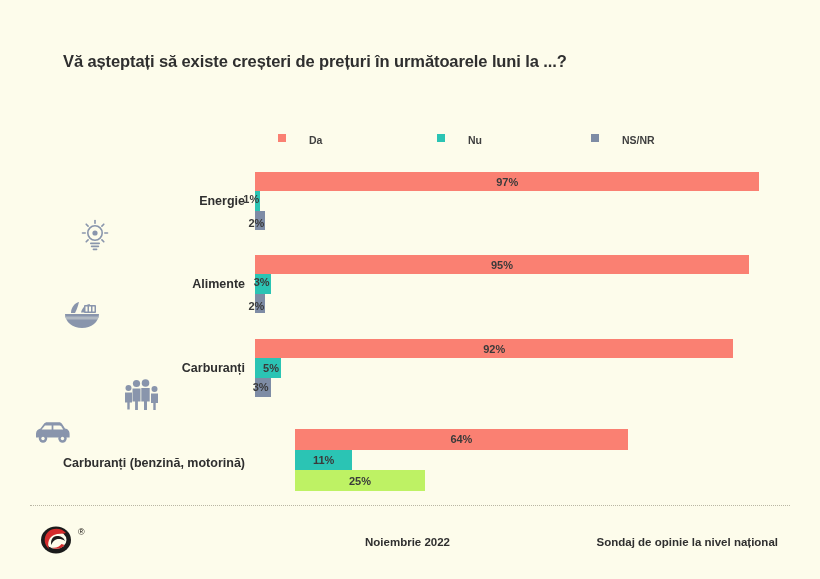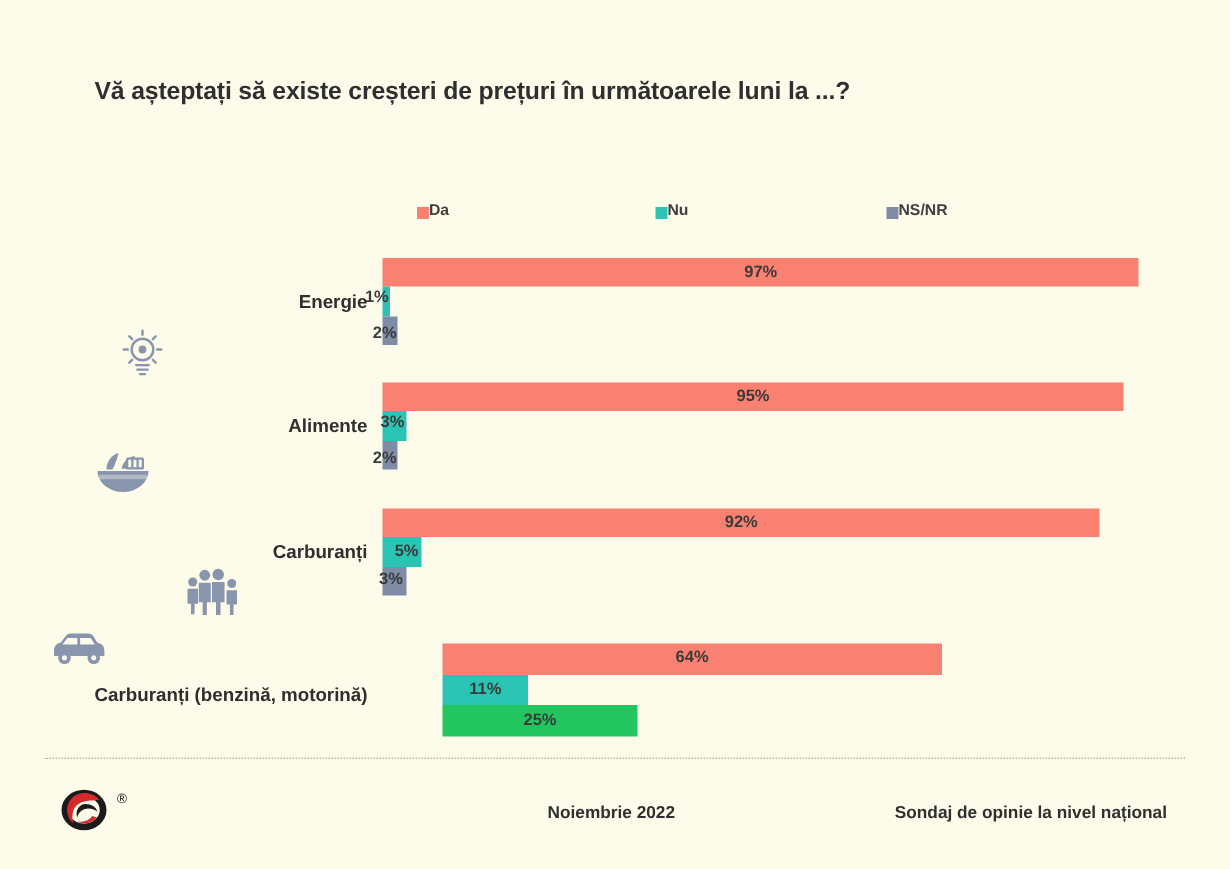--- a/index.html
+++ b/index.html
@@ -38,22 +38,22 @@
   .legend {
     position: absolute;
     left: 278px;
     top: 134px;
     width: 420px;
     height: 16px;
   }
   .legend-item {
     position: absolute;
     display: flex;
-    align-items: flex-end;
-    gap: 0;
+    align-items: flex-start;
+    gap: 23px;
     font-size: 10.5px;
     font-weight: bold;
     color: #3f3f3f;
     white-space: nowrap;
   }
   .legend-item.li0 { left: 0px; }
   .legend-item.li1 { left: 159px; }
   .legend-item.li2 { left: 313px; }
   .legend-swatch {
     width: 8px;
@@ -291,21 +291,21 @@
 
     <div class="row r3">
       <div class="row-label">Carburanți (benzină, motorină)</div>
       <div class="bar-track">
         <div class="seg" style="background:#FA8072;width:64%">
           <span class="seg-label inside">64%</span>
         </div>
         <div class="seg" style="background:#2BC4B4;width:11%">
           <span class="seg-label inside">11%</span>
         </div>
-        <div class="seg" style="background:#22c55e;width:25%">
+        <div class="seg" style="background:#bef264;width:25%">
           <span class="seg-label inside">25%</span>
         </div>
       </div>
     </div>
 
     <div class="cat-icon icon-energy">
       <svg width="34" height="36" viewBox="0 0 34 36" fill="none" stroke="#8995AC" stroke-width="1.6" stroke-linecap="round">
         <circle cx="17" cy="15" r="7.2" fill="none"></circle>
         <circle cx="17" cy="15" r="2.6" fill="#8995AC" stroke="none"></circle>
         <line x1="17" y1="2.5" x2="17" y2="5.2"></line>

